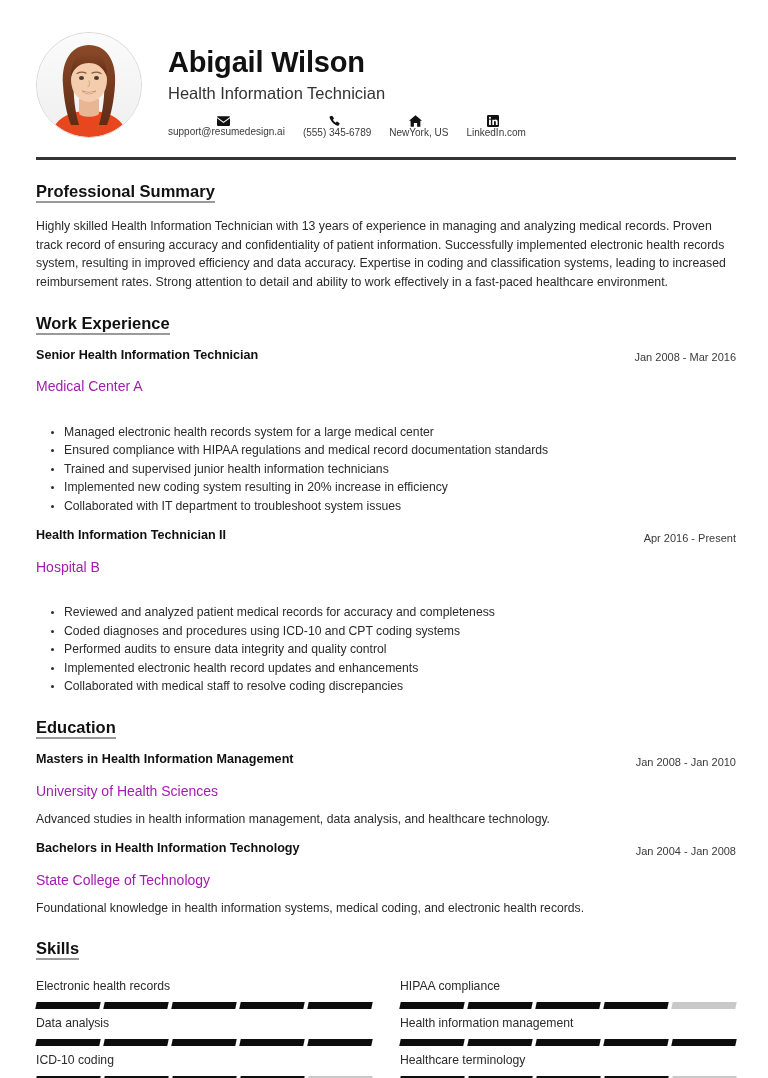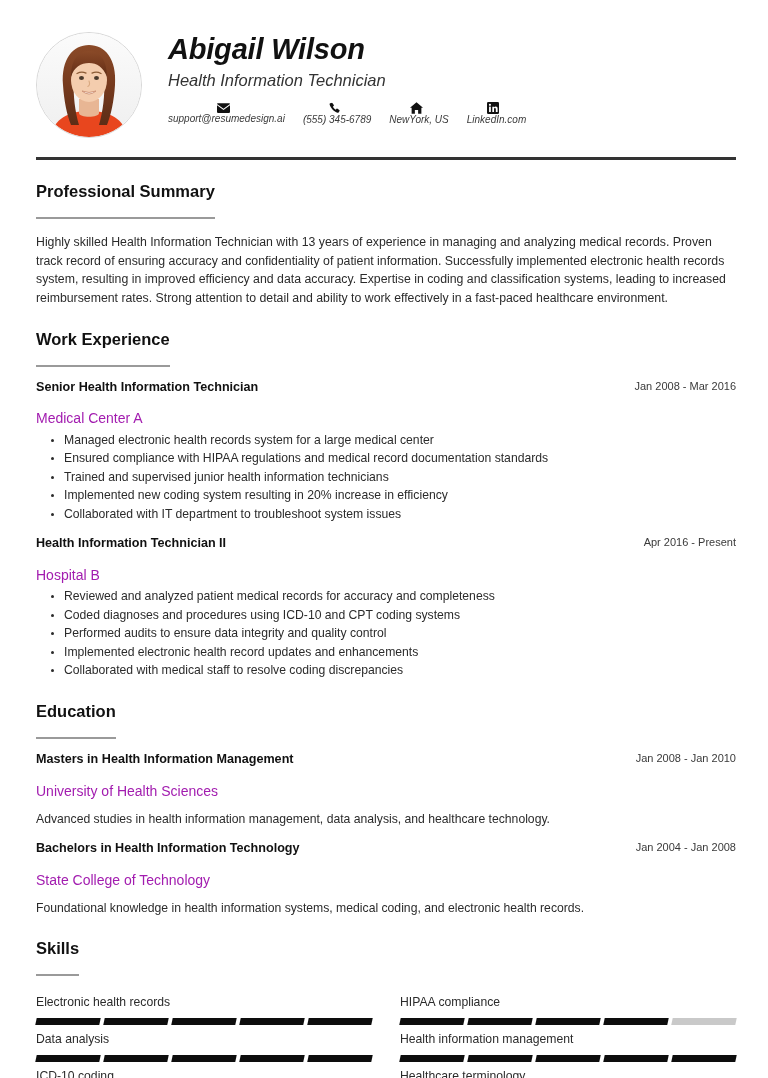--- a/index.html
+++ b/index.html
@@ -19,23 +19,22 @@
     width: 768px;
     height: 1078px;
     box-sizing: border-box;
     padding: 24px 32px 0 36px;
     position: relative;
   }
 
   
   .header {
     display: flex;
-    align-items: flex-start;
+    align-items: flex-end;
     padding-top: 6px;
-    font-style: italic;
   }
   .avatar-wrap {
     width: 104px;
     height: 104px;
     flex: 0 0 104px;
     border-radius: 50%;
     border: 1px solid #d8d8d8;
     overflow: hidden;
     position: relative;
     background: #ffffff;
@@ -94,38 +93,38 @@
     margin-top: 19px;
   }
 
   
   .section { margin-top: 22px; }
   .section-title {
     display: inline-block;
     font-size: 16.5px;
     font-weight: bold;
     color: #111111;
-    padding-bottom: 16px;
+    padding-bottom: 0;
     border-bottom: 2px solid #9a9a9a;
     line-height: 1.15;
   }
 
   .summary-text {
     margin-top: 14px;
     font-size: 12.3px;
     line-height: 1.52;
     color: #2b2b2b;
     text-align: left;
   }
 
   
   .entry { margin-top: 13px; }
   .entry-head {
     display: flex;
-    align-items: flex-start;
+    align-items: flex-end;
     justify-content: space-between;
   }
   .entry-role {
     font-size: 12.6px;
     font-weight: bold;
     color: #111111;
     line-height: 1.25;
   }
   .entry-dates {
     font-size: 11px;
@@ -133,21 +132,21 @@
     white-space: nowrap;
     padding-left: 14px;
   }
   .entry-org {
     font-size: 14px;
     color: #a21caf;
     margin-top: 14px;
     line-height: 1.3;
   }
   .bullets {
-    margin: 3px 0 0 0;
+    margin: 27px 0 0 0;
     padding-left: 28px;
     list-style: none;
   }
   .bullets li {
     position: relative;
     font-size: 12.2px;
     line-height: 1.52;
     color: #2b2b2b;
   }
   .bullets li:before {

